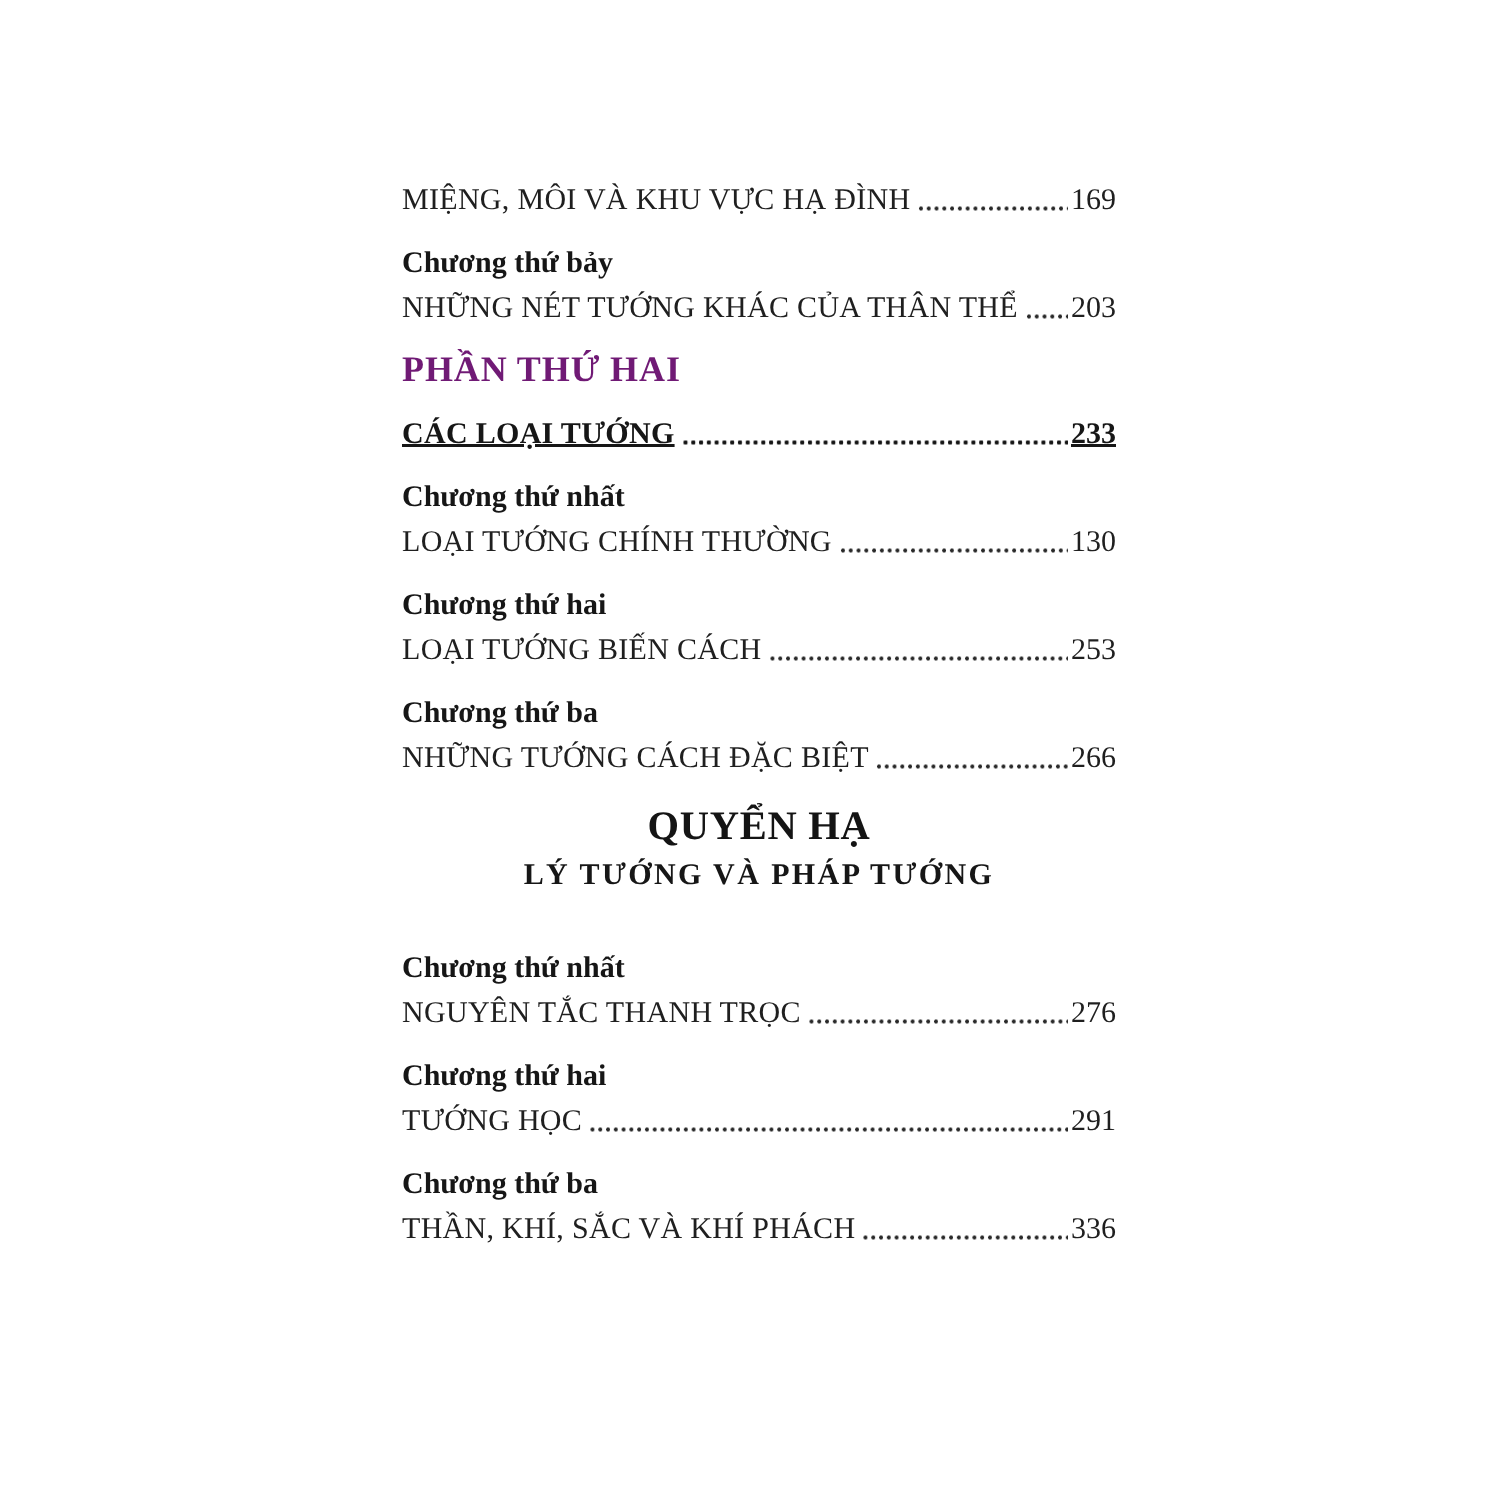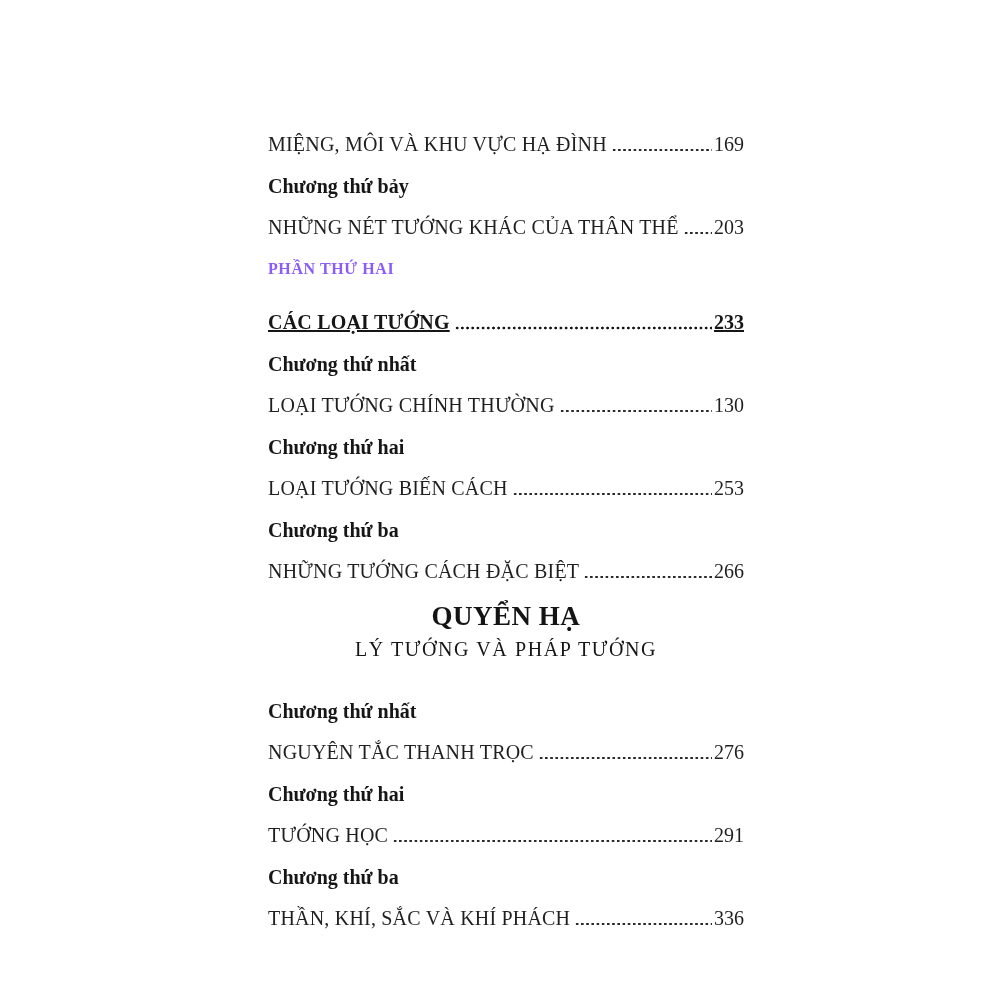--- a/index.html
+++ b/index.html
@@ -47,28 +47,27 @@
     align-self: stretch;
     margin: 0 2px 0 5px;
     background-image: radial-gradient(circle at 2px 2px, #2a2a2a 1.15px, rgba(0,0,0,0) 1.5px);
     background-size: 5.2px 4px;
     background-repeat: repeat-x;
     background-position: 0 calc(100% - 7px);
     min-width: 12px;
   }
   .pagenum {
     flex: 0 0 auto;
-    margin-top: 11px;
   }
   .part-heading-line {
     font-weight: bold;
-    font-size: 16px;
+    font-size: 24px;
     line-height: 30px;
     letter-spacing: 0.6px;
-    color: #8b5cf6;
+    color: #701a75;
   }
   .part-entry .title-line {
     font-weight: bold;
     color: #161616;
     text-decoration: underline;
   }
   .part-entry .leader {
     background-image: radial-gradient(circle at 2px 2px, #161616 1.3px, rgba(0,0,0,0) 1.65px);
   }
   .volume-heading {
@@ -76,21 +75,21 @@
     text-align: center;
   }
   .volume-title {
     font-weight: bold;
     font-size: 27px;
     line-height: 36px;
     letter-spacing: 0.5px;
     color: #141414;
   }
   .volume-subtitle {
-    font-weight: normal;
+    font-weight: bold;
     font-size: 20px;
     line-height: 30px;
     letter-spacing: 1.6px;
     color: #161616;
   }
   .no-dots-line {
     font-size: 20px;
     line-height: 30px;
     white-space: nowrap;
     letter-spacing: 0.2px;

